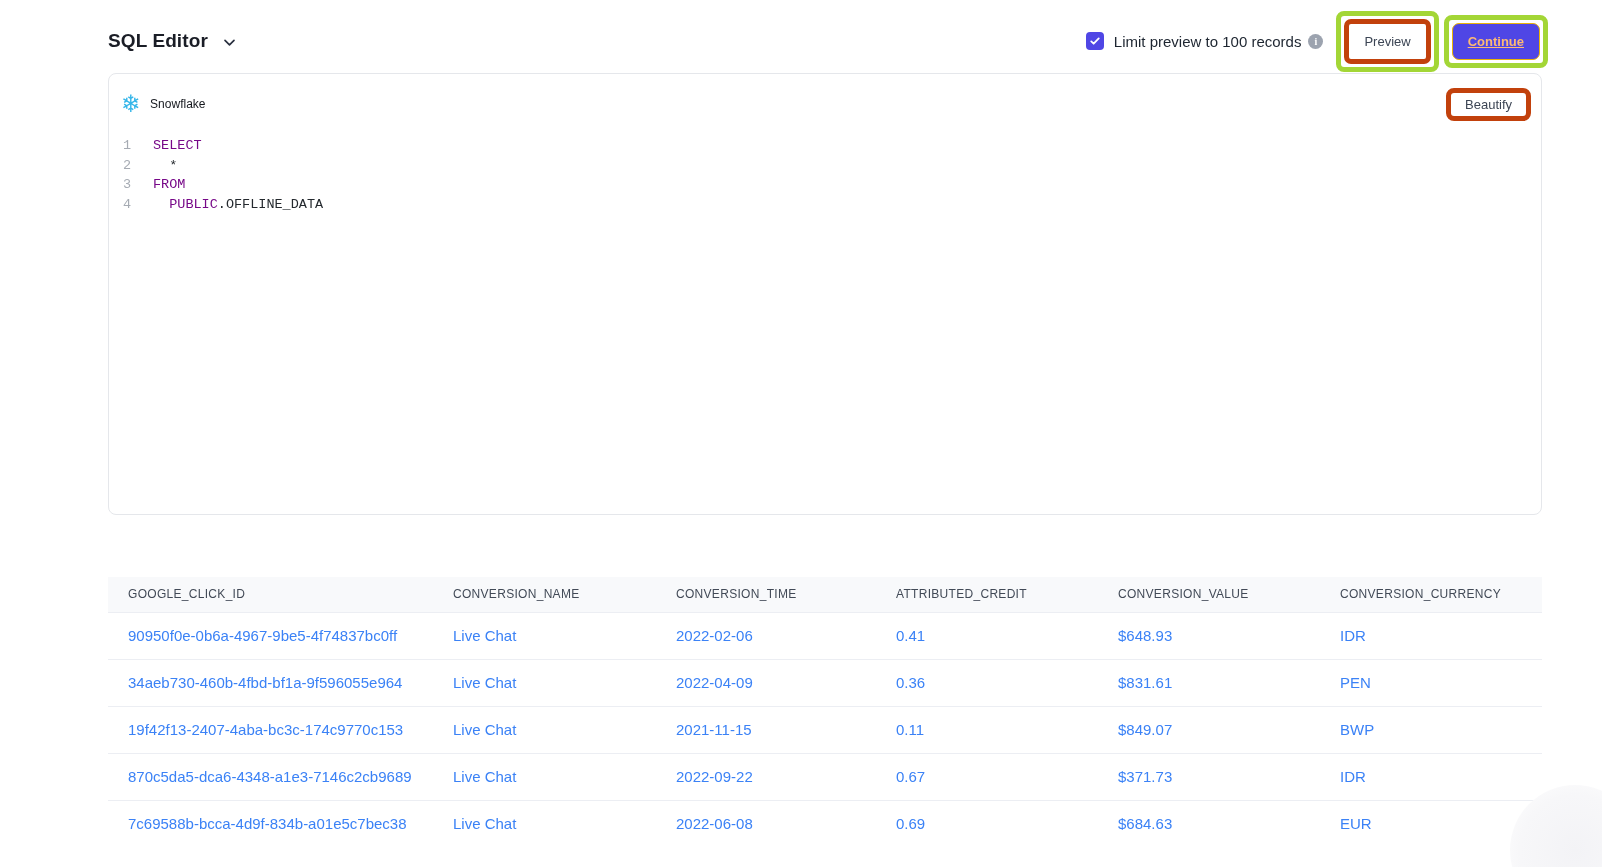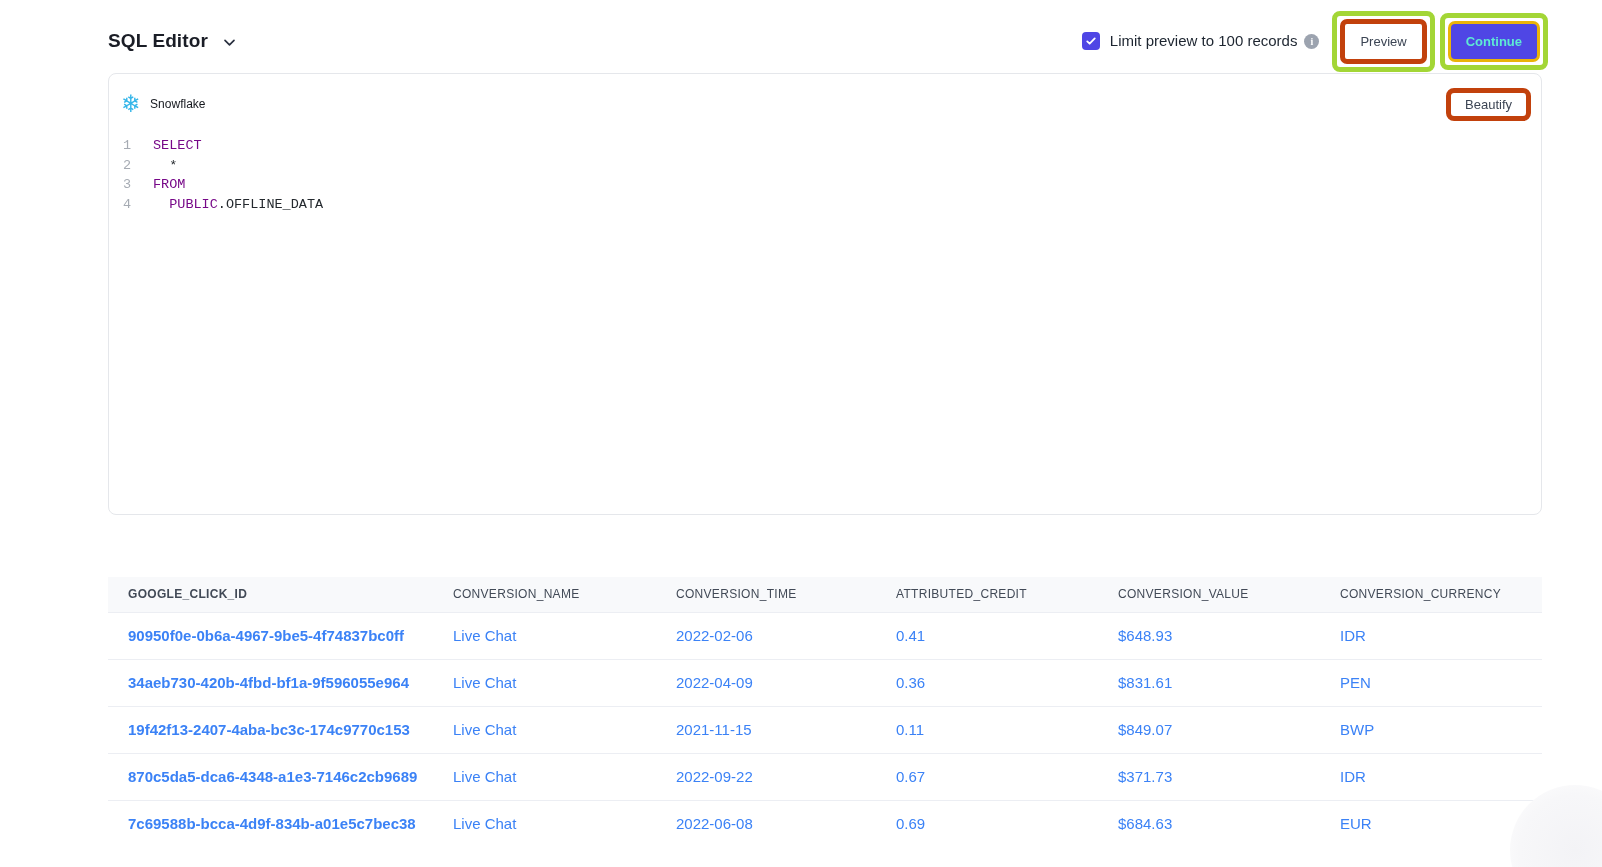--- a/index.html
+++ b/index.html
@@ -40,20 +40,21 @@
     letter-spacing: 0.1px;
   }
   .chevron { display: inline-flex; margin-top: 3px; }
 
   .topbar-right {
     display: flex;
     align-items: center;
   }
   .limit-group {
     display: flex;
+    align-items: center;
     cursor: pointer;
   }
   .checkbox {
     width: 18px;
     height: 18px;
     border-radius: 4px;
     background: #4F46E5;
     display: inline-flex;
     align-items: center;
     justify-content: center;
@@ -99,24 +100,25 @@
   }
   .btn-secondary {
     background: #ffffff;
     border: 5px solid #c2410c;
     color: #3C4554;
     font-weight: 500;
     padding: 10px 15px;
   }
   .btn-primary {
     background: #4F46E5;
-    border: 3px solid #eab308;
-    color: #5eead4;
+    border: 1px solid #eab308;
+    color: #fdba74;
     font-weight: 600;
     padding: 10px 15px;
+    text-decoration: underline;
   }
 
   
   .editor-panel {
     position: absolute;
     left: 108px;
     top: 73px;
     width: 1434px;
     height: 442px;
     border: 1px solid #E5E7EB;
@@ -175,21 +177,21 @@
     width: 1434px;
     border-collapse: collapse;
     table-layout: fixed;
   }
   th, td {
     text-align: left;
     padding-left: 20px;
     overflow: hidden;
     white-space: nowrap;
   }
-  th:nth-child(1), td:nth-child(1) { width: 325px; font-weight: bold; }
+  th:nth-child(1), td:nth-child(1) { width: 325px; }
   th:nth-child(2), td:nth-child(2) { width: 223px; }
   th:nth-child(3), td:nth-child(3) { width: 220px; }
   th:nth-child(4), td:nth-child(4) { width: 222px; }
   th:nth-child(5), td:nth-child(5) { width: 222px; }
   th:nth-child(6), td:nth-child(6) { width: 222px; }
   thead tr { background: #F8F9FB; }
   th {
     height: 35px;
     font-size: 12px;
     font-weight: 500;
@@ -290,21 +292,21 @@
       <tbody id="table-body">
           <tr>
             <td>90950f0e-0b6a-4967-9be5-4f74837bc0ff</td>
             <td>Live Chat</td>
             <td>2022-02-06</td>
             <td>0.41</td>
             <td>$648.93</td>
             <td>IDR</td>
           </tr>
           <tr>
-            <td>34aeb730-420b-4fbd-bf1a-9f596055e964</td>
+            <td>34aeb730-460b-4fbd-bf1a-9f596055e964</td>
             <td>Live Chat</td>
             <td>2022-04-09</td>
             <td>0.36</td>
             <td>$831.61</td>
             <td>PEN</td>
           </tr>
           <tr>
             <td>19f42f13-2407-4aba-bc3c-174c9770c153</td>
             <td>Live Chat</td>
             <td>2021-11-15</td>

